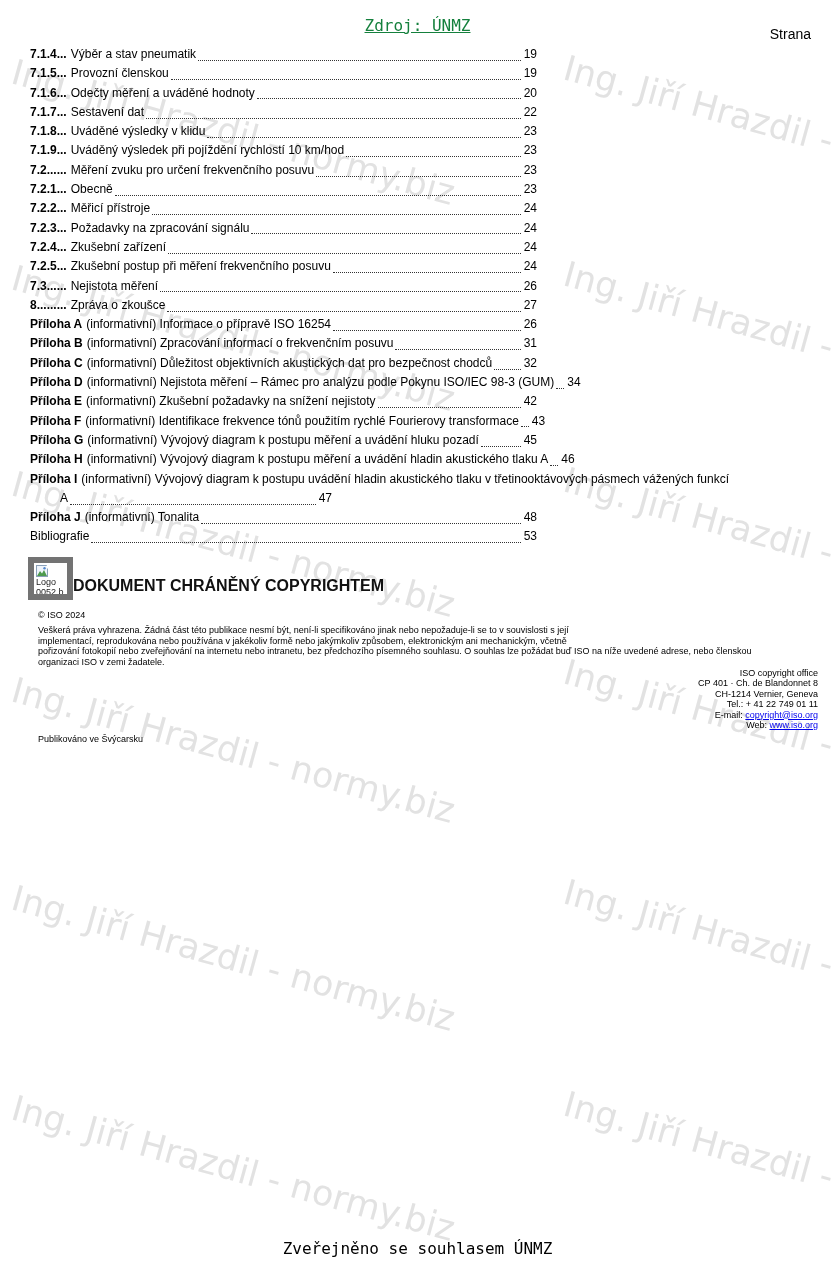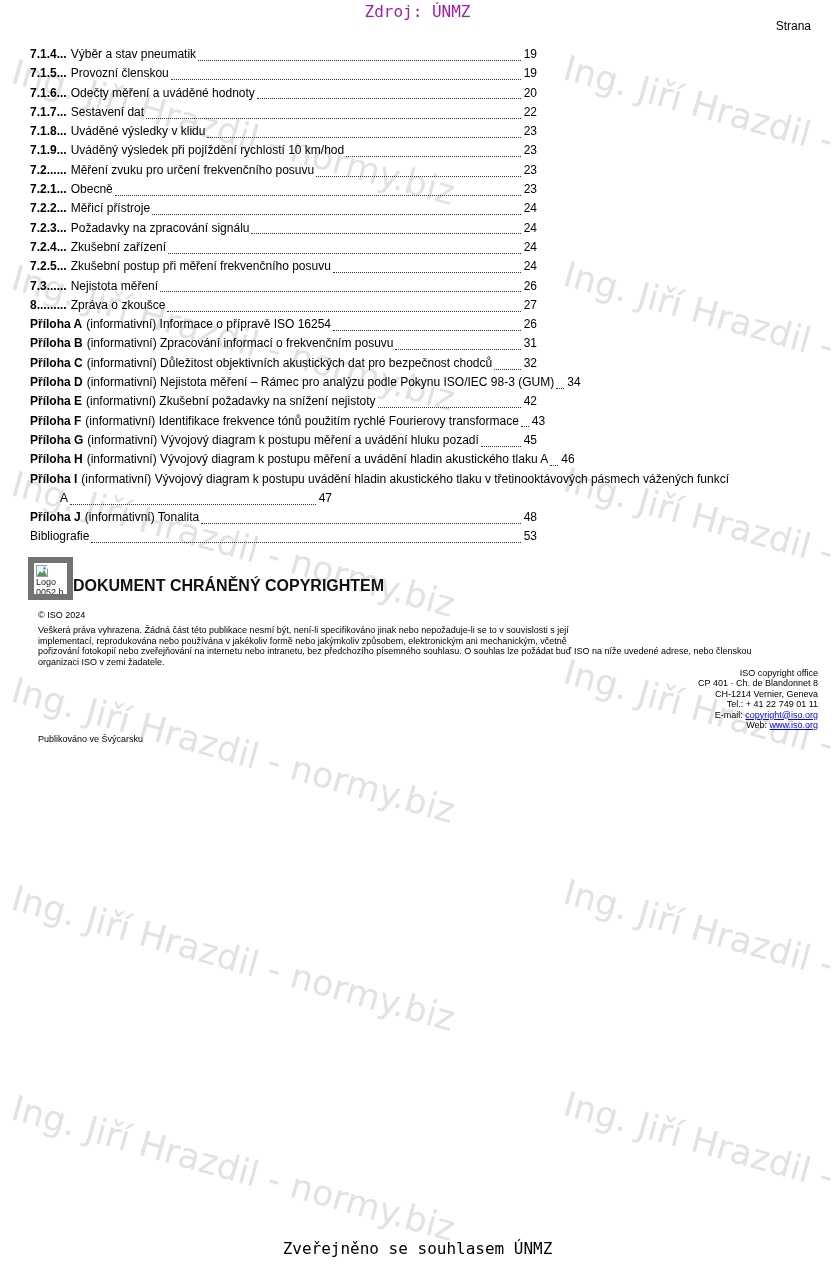--- a/index.html
+++ b/index.html
@@ -12,25 +12,25 @@
   .wm-layer { position:absolute; inset:0; z-index:0; pointer-events:none; }
   .wm {
     position:absolute; white-space:nowrap;
     font-family:"DejaVu Sans", sans-serif;
     font-size:35px; color:#e2e2e2;
     transform:rotate(15.5deg); transform-origin:left top;
   }
   
   .content { position:absolute; inset:0; z-index:1; }
   .src-header {
-    position:absolute; top:2px; left:0; width:100%; text-align:center;
-    font-family:"DejaVu Sans Mono","Liberation Mono",monospace; font-size:16px; color:#a21caf;
+    position:absolute; top:16px; left:0; width:100%; text-align:center;
+    font-family:"DejaVu Sans Mono","Liberation Mono",monospace; font-size:16px; color:#15803d;text-decoration:underline;
   }
   .strana {
-    position:absolute; top:19px; right:24px; font-size:12px; color:#000;
+    position:absolute; top:26px; right:24px; font-size:14px; color:#000;
   }
   
   .toc {
     position:absolute; top:45px; left:30px; width:507px;
     font-size:12px; line-height:19.3px; color:#000;
   }
   .toc-row { display:flex; align-items:flex-end; white-space:nowrap; }
   .toc-row .b { font-weight:bold; margin-right:4px; }
   .toc-row .b:empty { margin-right:0; }
   .toc-row .t { }

